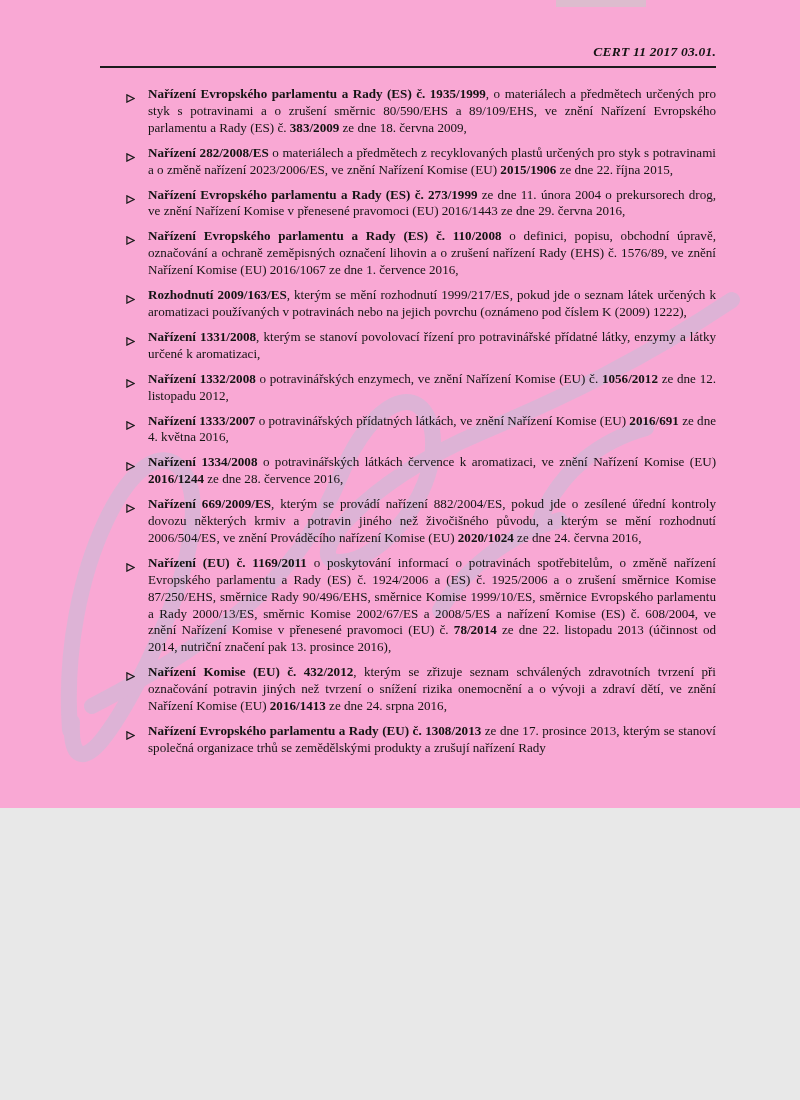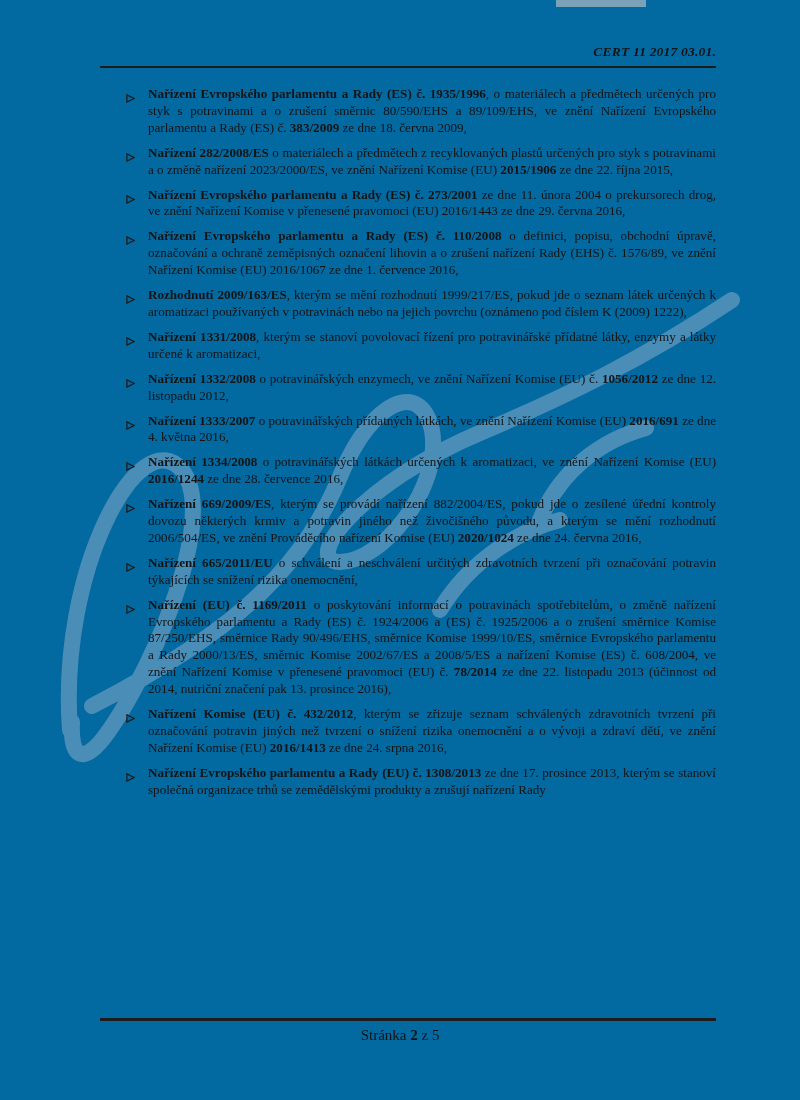--- a/index.html
+++ b/index.html
@@ -1,19 +1,19 @@
 <!DOCTYPE html>
 <html><head>
 <meta charset="utf-8">
 <style>
   * { margin:0; padding:0; box-sizing:border-box; }
   html,body { background:#e8e8e8; }
   .page {
-    position:relative; width:800px; height:1100px; margin:0 auto;
-    background:#0369a1; overflow:hidden;
+    position:relative; width:800px; height:808px; margin:0 auto;
+    background:#f9a8d4; overflow:hidden;
     font-family:"Liberation Serif", serif; color:#141414;
   }
   .scan-mark { position:absolute; top:0; left:556px; width:90px; height:7px; background:#c9c9c9; opacity:.6; }
   .watermark { position:absolute; left:0; top:0; pointer-events:none; }
   .header-code {
     position:absolute; top:44px; right:84px;
     font-style:italic; font-weight:bold; font-size:13.5px; letter-spacing:.2px;
   }
   .header-rule { position:absolute; top:66px; left:100px; right:84px; height:2px; background:#1c1c1c; }
   .content {
@@ -46,33 +46,33 @@
   <div>
     <div class="header-code">CERT 11 2017 03.01.</div>
     <div class="header-rule"></div>
   </div>
 
   <div class="content">
       <div class="li">
         <span class="bullet"><svg width="9" height="9" viewBox="0 0 10 10">
             <path d="M1 1 L9 5 L1 9 Z" fill="none" stroke="#1c1c1c" stroke-width="1.4"></path>
           </svg></span>
-        <div class="li-text"><span class="b">Nařízení Evropského parlamentu a Rady (ES) č. 1935/1996</span><span>, o materiálech a předmětech určených pro styk s potravinami a o zrušení směrnic 80/590/EHS a 89/109/EHS, ve znění Nařízení Evropského parlamentu a Rady (ES) č. </span><span class="b">383/2009</span><span> ze dne 18. června 2009,</span></div>
+        <div class="li-text"><span class="b">Nařízení Evropského parlamentu a Rady (ES) č. 1935/1999</span><span>, o materiálech a předmětech určených pro styk s potravinami a o zrušení směrnic 80/590/EHS a 89/109/EHS, ve znění Nařízení Evropského parlamentu a Rady (ES) č. </span><span class="b">383/2009</span><span> ze dne 18. června 2009,</span></div>
       </div>
       <div class="li">
         <span class="bullet"><svg width="9" height="9" viewBox="0 0 10 10">
             <path d="M1 1 L9 5 L1 9 Z" fill="none" stroke="#1c1c1c" stroke-width="1.4"></path>
           </svg></span>
-        <div class="li-text"><span class="b">Nařízení 282/2008/ES</span><span> o materiálech a předmětech z recyklovaných plastů určených pro styk s potravinami a o změně nařízení 2023/2000/ES, ve znění Nařízení Komise (EU) </span><span class="b">2015/1906</span><span> ze dne 22. října 2015,</span></div>
+        <div class="li-text"><span class="b">Nařízení 282/2008/ES</span><span> o materiálech a předmětech z recyklovaných plastů určených pro styk s potravinami a o změně nařízení 2023/2006/ES, ve znění Nařízení Komise (EU) </span><span class="b">2015/1906</span><span> ze dne 22. října 2015,</span></div>
       </div>
       <div class="li">
         <span class="bullet"><svg width="9" height="9" viewBox="0 0 10 10">
             <path d="M1 1 L9 5 L1 9 Z" fill="none" stroke="#1c1c1c" stroke-width="1.4"></path>
           </svg></span>
-        <div class="li-text"><span class="b">Nařízení Evropského parlamentu a Rady (ES) č. 273/2001</span><span> ze dne 11. února 2004 o prekursorech drog, ve znění Nařízení Komise v přenesené pravomoci (EU) 2016/1443 ze dne 29. června 2016,</span></div>
+        <div class="li-text"><span class="b">Nařízení Evropského parlamentu a Rady (ES) č. 273/1999</span><span> ze dne 11. února 2004 o prekursorech drog, ve znění Nařízení Komise v přenesené pravomoci (EU) 2016/1443 ze dne 29. června 2016,</span></div>
       </div>
       <div class="li">
         <span class="bullet"><svg width="9" height="9" viewBox="0 0 10 10">
             <path d="M1 1 L9 5 L1 9 Z" fill="none" stroke="#1c1c1c" stroke-width="1.4"></path>
           </svg></span>
         <div class="li-text"><span class="b">Nařízení Evropského parlamentu a Rady (ES) č. 110/2008</span><span> o definici, popisu, obchodní úpravě, označování a ochraně zeměpisných označení lihovin a o zrušení nařízení Rady (EHS) č. 1576/89, ve znění Nařízení Komise (EU) 2016/1067 ze dne 1. července 2016,</span></div>
       </div>
       <div class="li">
         <span class="bullet"><svg width="9" height="9" viewBox="0 0 10 10">
             <path d="M1 1 L9 5 L1 9 Z" fill="none" stroke="#1c1c1c" stroke-width="1.4"></path>
@@ -94,33 +94,27 @@
       <div class="li">
         <span class="bullet"><svg width="9" height="9" viewBox="0 0 10 10">
             <path d="M1 1 L9 5 L1 9 Z" fill="none" stroke="#1c1c1c" stroke-width="1.4"></path>
           </svg></span>
         <div class="li-text"><span class="b">Nařízení 1333/2007</span><span> o potravinářských přídatných látkách, ve znění Nařízení Komise (EU) </span><span class="b">2016/691</span><span> ze dne 4. května 2016,</span></div>
       </div>
       <div class="li">
         <span class="bullet"><svg width="9" height="9" viewBox="0 0 10 10">
             <path d="M1 1 L9 5 L1 9 Z" fill="none" stroke="#1c1c1c" stroke-width="1.4"></path>
           </svg></span>
-        <div class="li-text"><span class="b">Nařízení 1334/2008</span><span> o potravinářských látkách určených k aromatizaci, ve znění Nařízení Komise (EU) </span><span class="b">2016/1244</span><span> ze dne 28. července 2016,</span></div>
+        <div class="li-text"><span class="b">Nařízení 1334/2008</span><span> o potravinářských látkách července k aromatizaci, ve znění Nařízení Komise (EU) </span><span class="b">2016/1244</span><span> ze dne 28. července 2016,</span></div>
       </div>
       <div class="li">
         <span class="bullet"><svg width="9" height="9" viewBox="0 0 10 10">
             <path d="M1 1 L9 5 L1 9 Z" fill="none" stroke="#1c1c1c" stroke-width="1.4"></path>
           </svg></span>
         <div class="li-text"><span class="b">Nařízení 669/2009/ES</span><span>, kterým se provádí nařízení 882/2004/ES, pokud jde o zesílené úřední kontroly dovozu některých krmiv a potravin jiného než živočišného původu, a kterým se mění rozhodnutí 2006/504/ES, ve znění Prováděcího nařízení Komise (EU) </span><span class="b">2020/1024</span><span> ze dne 24. června 2016,</span></div>
-      </div>
-      <div class="li">
-        <span class="bullet"><svg width="9" height="9" viewBox="0 0 10 10">
-            <path d="M1 1 L9 5 L1 9 Z" fill="none" stroke="#1c1c1c" stroke-width="1.4"></path>
-          </svg></span>
-        <div class="li-text"><span class="b">Nařízení 665/2011/EU</span><span> o schválení a neschválení určitých zdravotních tvrzení při označování potravin týkajících se snížení rizika onemocnění,</span></div>
       </div>
       <div class="li">
         <span class="bullet"><svg width="9" height="9" viewBox="0 0 10 10">
             <path d="M1 1 L9 5 L1 9 Z" fill="none" stroke="#1c1c1c" stroke-width="1.4"></path>
           </svg></span>
         <div class="li-text"><span class="b">Nařízení (EU) č. 1169/2011</span><span> o poskytování informací o potravinách spotřebitelům, o změně nařízení Evropského parlamentu a Rady (ES) č. 1924/2006 a (ES) č. 1925/2006 a o zrušení směrnice Komise 87/250/EHS, směrnice Rady 90/496/EHS, směrnice Komise 1999/10/ES, směrnice Evropského parlamentu a Rady 2000/13/ES, směrnic Komise 2002/67/ES a 2008/5/ES a nařízení Komise (ES) č. 608/2004, ve znění Nařízení Komise v přenesené pravomoci (EU) č. </span><span class="b">78/2014</span><span> ze dne 22. listopadu 2013 (účinnost od 2014, nutriční značení pak 13. prosince 2016),</span></div>
       </div>
       <div class="li">
         <span class="bullet"><svg width="9" height="9" viewBox="0 0 10 10">
             <path d="M1 1 L9 5 L1 9 Z" fill="none" stroke="#1c1c1c" stroke-width="1.4"></path>

